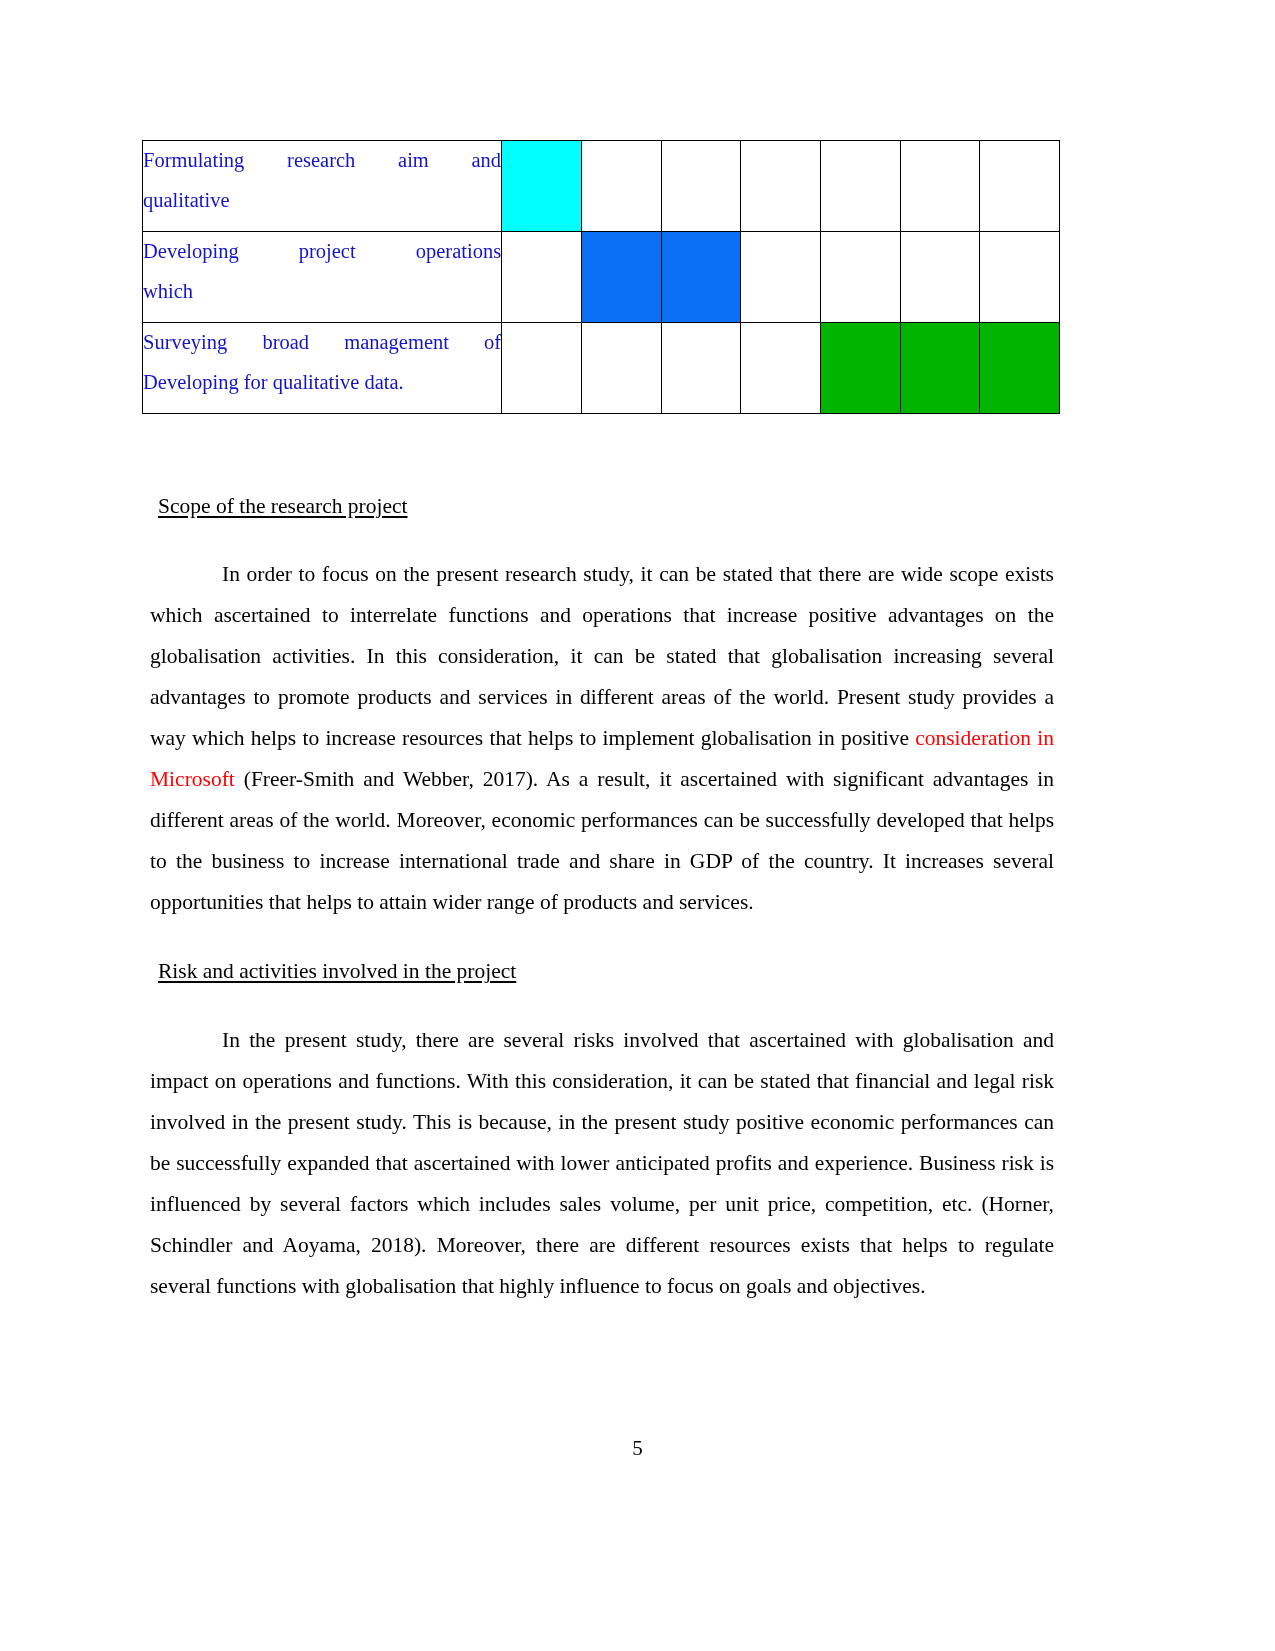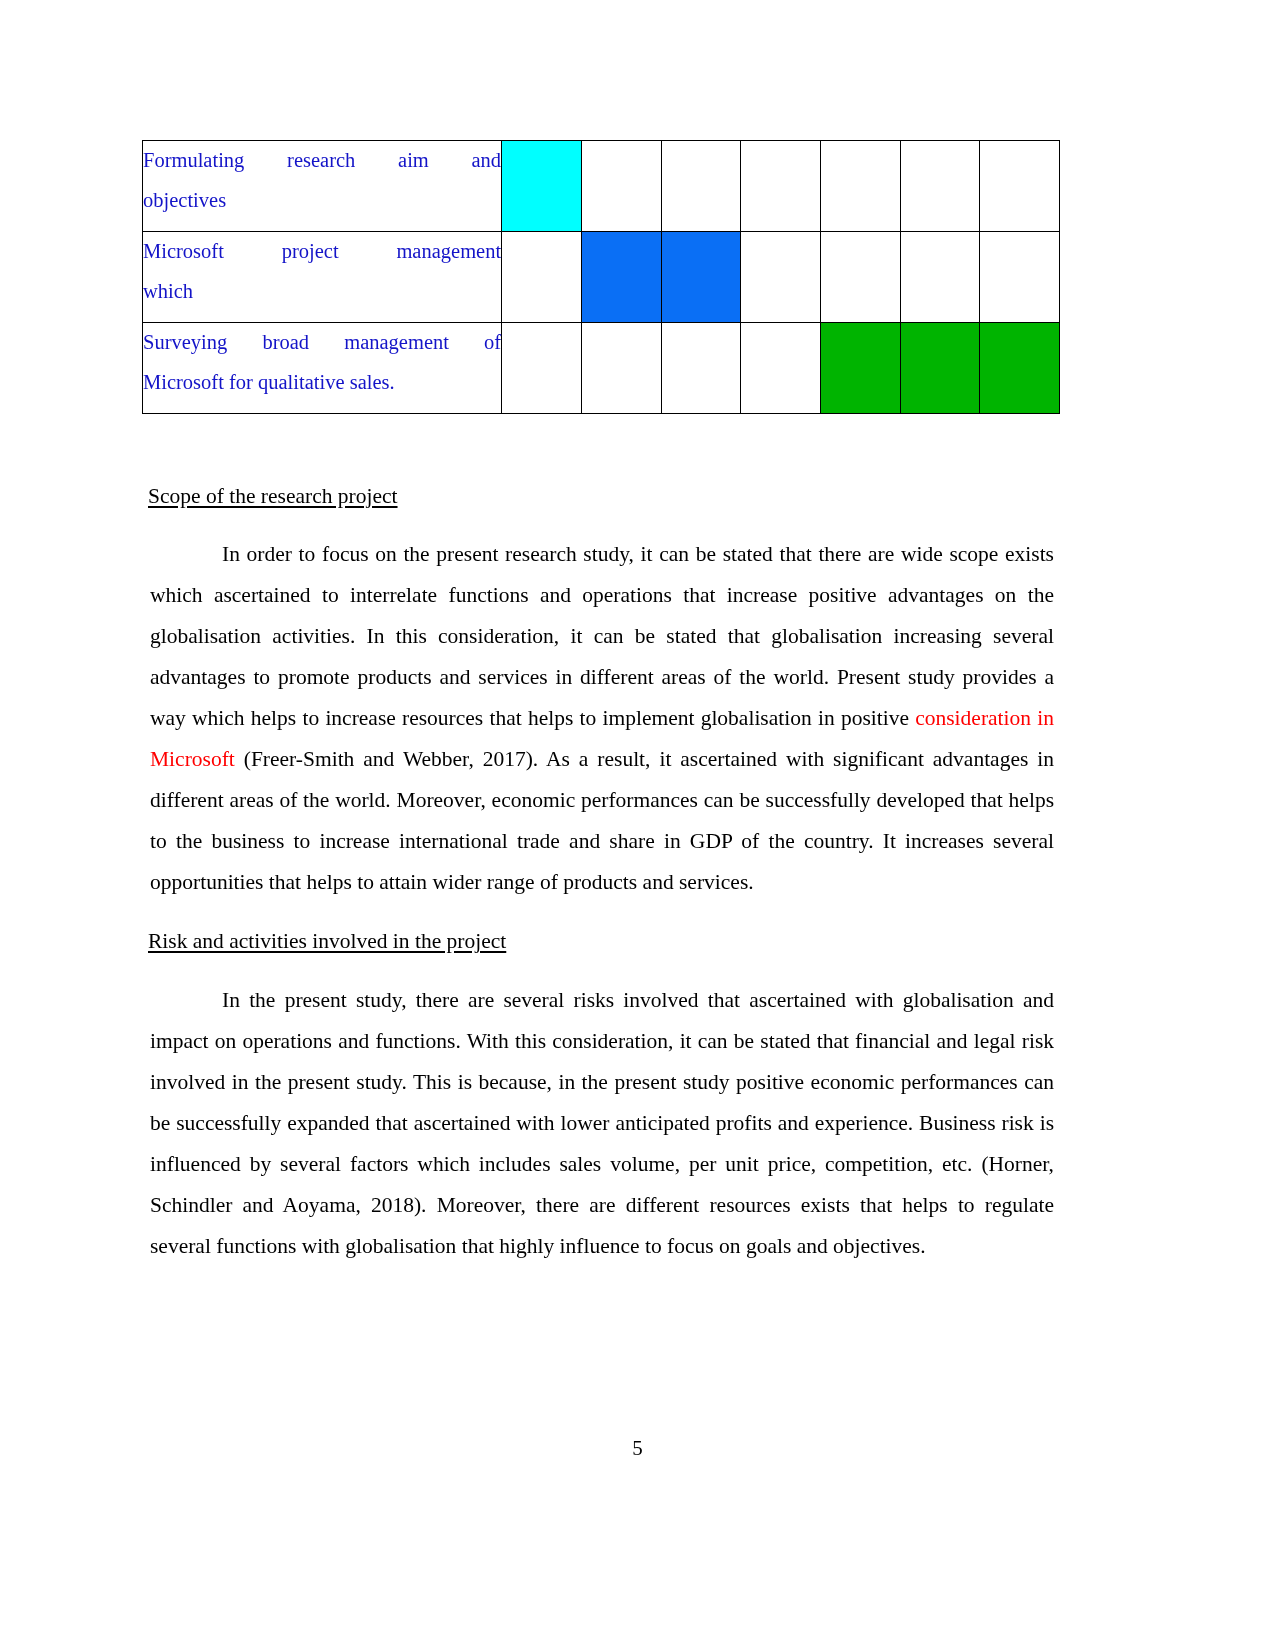--- a/index.html
+++ b/index.html
@@ -61,21 +61,21 @@
     text-align-last: left;
   }
   td.slot {
     width: 78px;
   }
 
   
   h2.heading {
     font-size: 21.5px;
     font-weight: normal;
-    margin: 6px;
+    margin: 16px;
     padding: 0;
     text-decoration: underline;
     text-underline-offset: 3px;
     line-height: 1.5;
   }
   .spacer-after-table { height: 60px; }
   .spacer-sm { height: 8px; }
 
   p.body {
     font-size: 21.5px;
@@ -102,50 +102,50 @@
 
 <div class="page">
   <div class="content">
 
     <table class="gantt">
       <tbody>
 
         <tr>
           <td class="task">
             <span>Formulating research aim and</span>
-            <span class="lastline">objectives</span>
+            <span class="lastline">qualitative</span>
           </td>
           <td class="slot" style="background:#00ffff"></td>
           <td class="slot"></td>
           <td class="slot"></td>
           <td class="slot"></td>
           <td class="slot"></td>
           <td class="slot"></td>
           <td class="slot"></td>
         </tr>
 
         <tr>
           <td class="task">
-            <span>Microsoft project management</span>
+            <span>Developing project operations</span>
             <span class="lastline">which</span>
           </td>
           <td class="slot"></td>
           <td class="slot" style="background:#0a6ff5"></td>
           <td class="slot" style="background:#0a6ff5"></td>
           <td class="slot"></td>
           <td class="slot"></td>
           <td class="slot"></td>
           <td class="slot"></td>
         </tr>
 
 
         <tr>
           <td class="task">
             <span>Surveying broad management of</span>
-            <span class="lastline">Microsoft for qualitative sales.</span>
+            <span class="lastline">Developing for qualitative data.</span>
           </td>
           <td class="slot"></td>
           <td class="slot"></td>
           <td class="slot"></td>
           <td class="slot"></td>
           <td class="slot" style="background:#00b400"></td>
           <td class="slot" style="background:#00b400"></td>
           <td class="slot" style="background:#00b400"></td>
         </tr>
 

